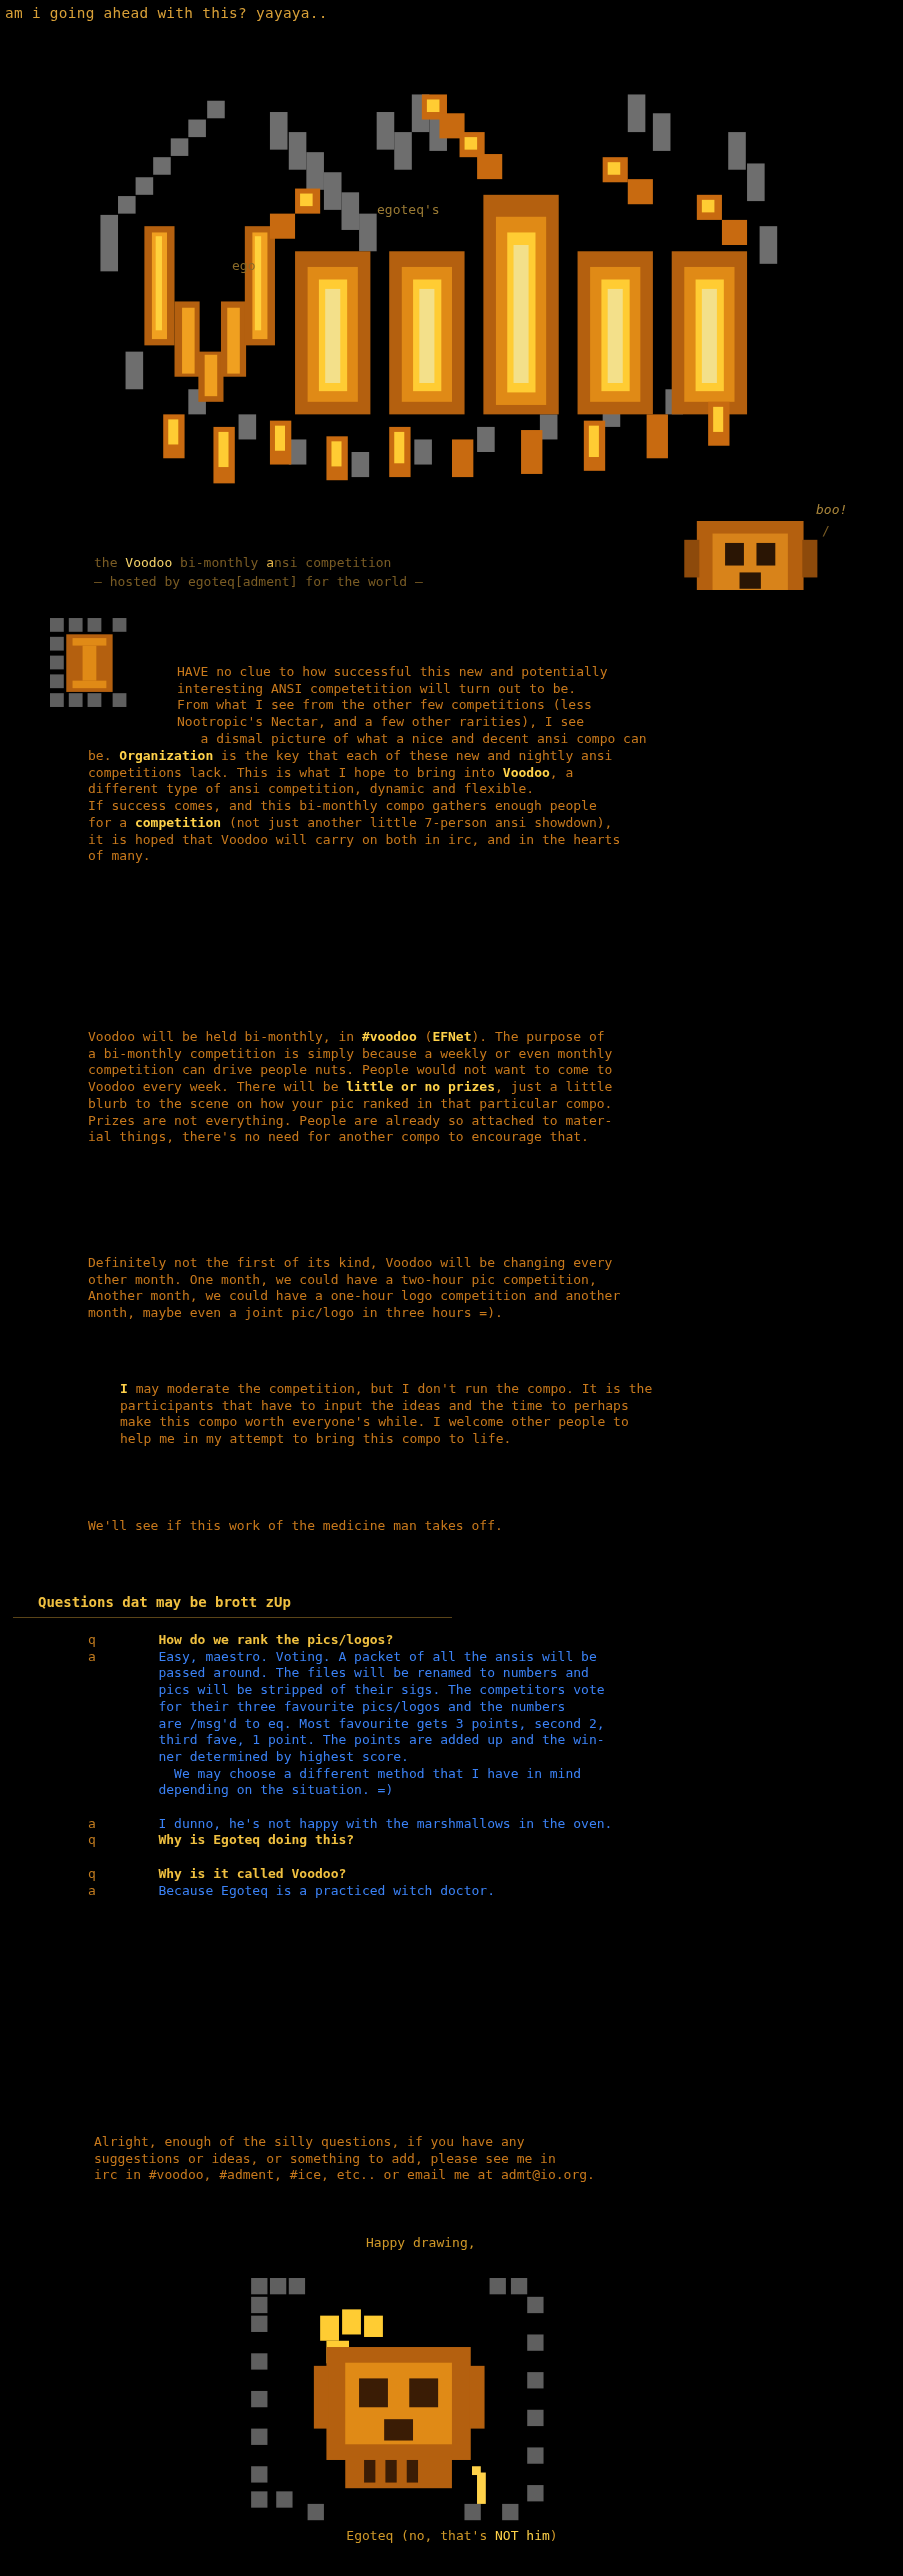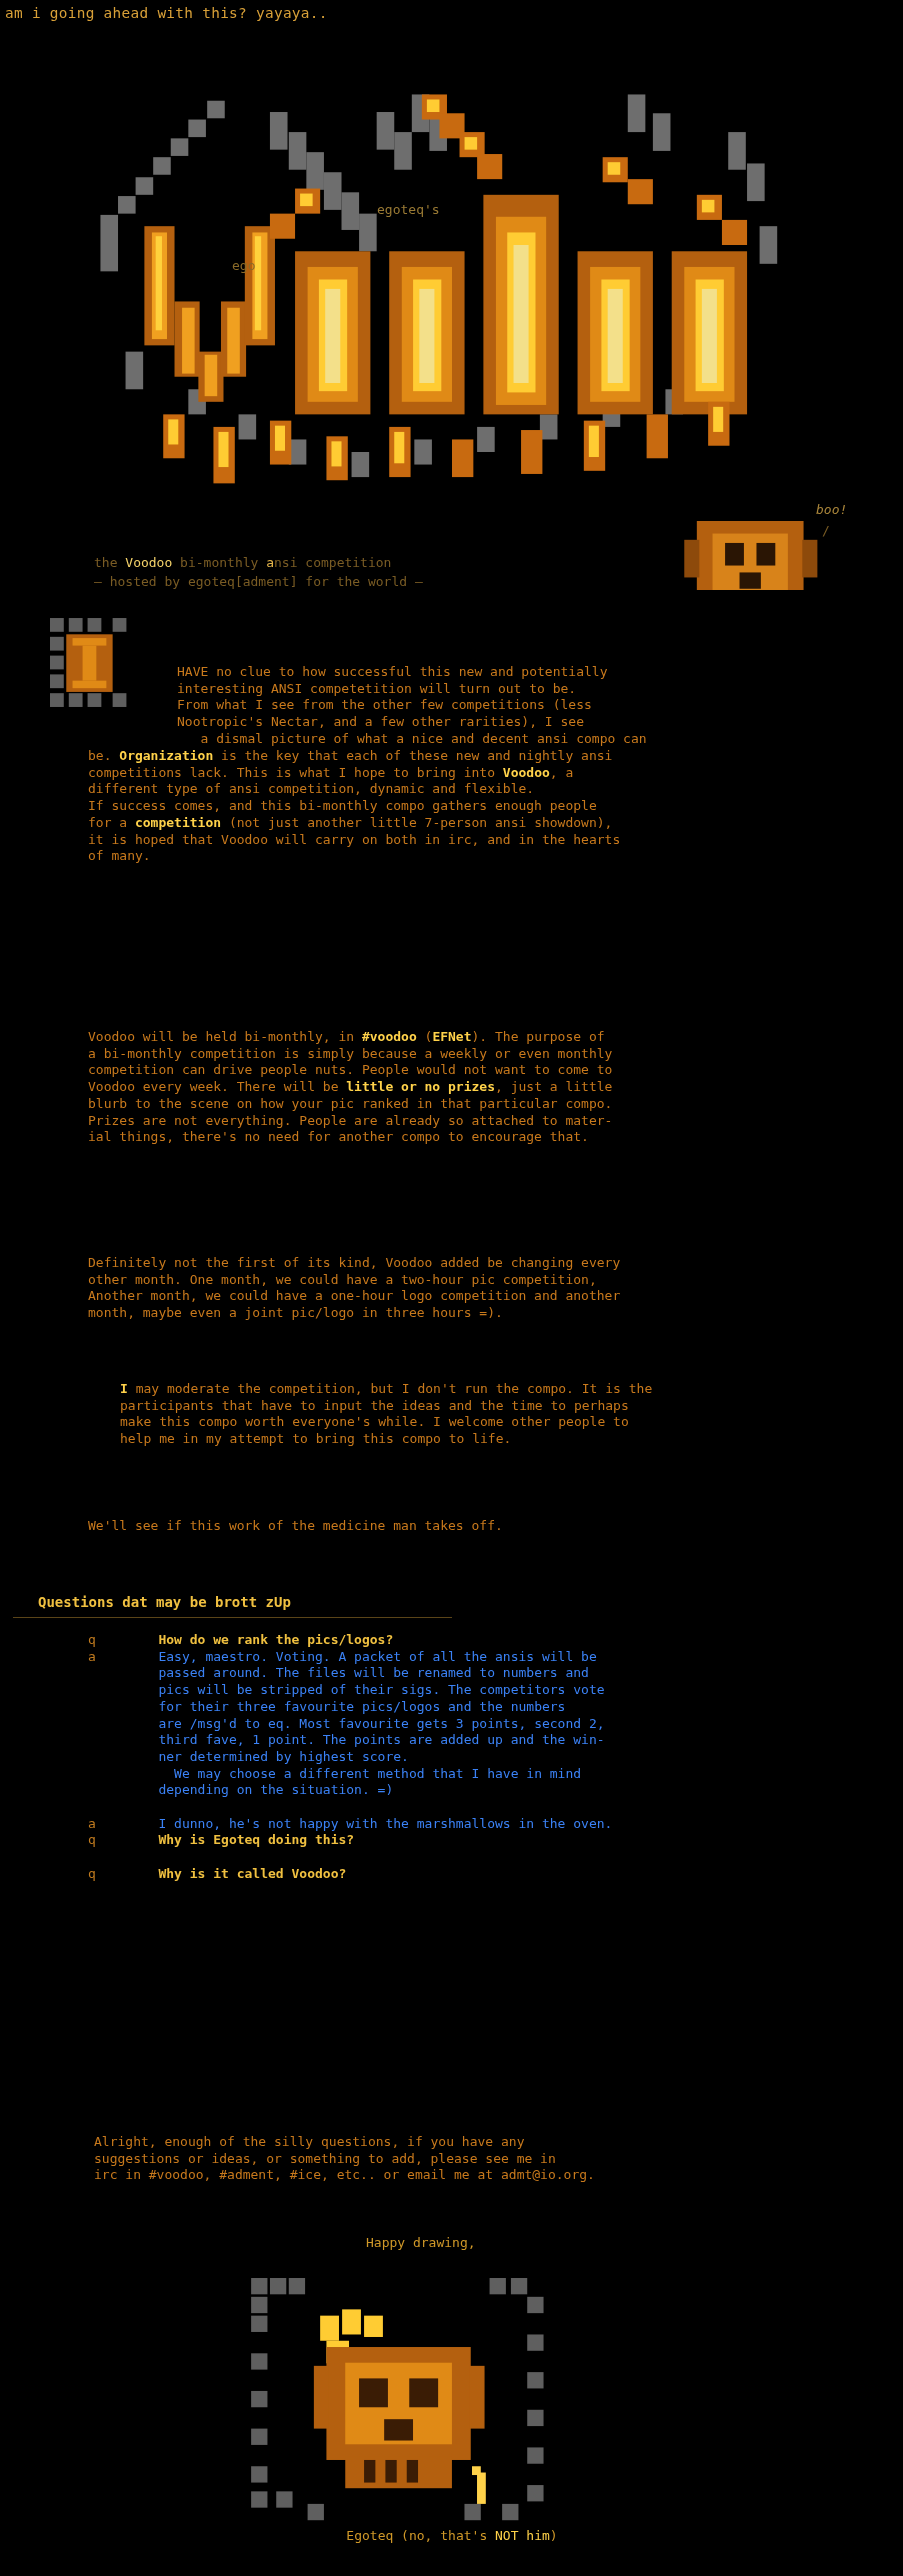--- a/index.html
+++ b/index.html
@@ -462,38 +462,38 @@
 <span class="orange">of many.</span></div>
 
   <div class="para2"><span class="orange">Voodoo will be held bi-monthly, in </span><span class="bright">#voodoo</span><span class="orange"> (</span><span class="bright">EFNet</span><span class="orange">). The purpose of</span>
 <span class="orange">a bi-monthly competition is simply because a weekly or even monthly</span>
 <span class="orange">competition can drive people nuts. People would not want to come to</span>
 <span class="orange">Voodoo every week. There will be </span><span class="bright">little or no prizes</span><span class="orange">, just a little</span>
 <span class="orange">blurb to the scene on how your pic ranked in that particular compo.</span>
 <span class="orange">Prizes are not everything. People are already so attached to mater-</span>
 <span class="orange">ial things, there's no need for another compo to encourage that.</span></div>
 
-  <div class="para3"><span class="orange">Definitely not the first of its kind, Voodoo added be changing every</span>
+  <div class="para3"><span class="orange">Definitely not the first of its kind, Voodoo will be changing every</span>
 <span class="orange">other month. One month, we could have a two-hour pic competition,</span>
 <span class="orange">Another month, we could have a one-hour logo competition and another</span>
 <span class="orange">month, maybe even a joint pic/logo in three hours =).</span></div>
 
   <div class="para4"><span class="bright">I</span><span class="orange"> may moderate the competition, but I don't run the compo. It is the</span>
 <span class="orange">participants that have to input the ideas and the time to perhaps</span>
 <span class="orange">make this compo worth everyone's while. I welcome other people to</span>
 <span class="orange">help me in my attempt to bring this compo to life.</span></div>
 
   <div class="para5"><span class="orange">We'll see if this work of the medicine man takes off.</span></div>
 
   <div class="q-title">Questions dat may be brott zUp</div>
   <div class="q-rule"></div>
 
   <div class="qa-block"><span class="qa-row"><span class="qmark">q</span>        <span class="qtext">How do we rank the pics/logos?</span></span><span class="qa-row"><span class="qmark">a</span>        <span class="atext">Easy, maestro. Voting. A packet of all the ansis will be</span></span><span class="qa-row">         <span class="atext">passed around. The files will be renamed to numbers and</span></span><span class="qa-row">         <span class="atext">pics will be stripped of their sigs. The competitors vote</span></span><span class="qa-row">         <span class="atext">for their three favourite pics/logos and the numbers</span></span><span class="qa-row">         <span class="atext">are /msg'd to eq. Most favourite gets 3 points, second 2,</span></span><span class="qa-row">         <span class="atext">third fave, 1 point. The points are added up and the win-</span></span><span class="qa-row">         <span class="atext">ner determined by highest score.</span></span><span class="qa-row">         <span class="atext">  We may choose a different method that I have in mind</span></span><span class="qa-row">         <span class="atext">depending on the situation. =)</span></span>
 <span class="qa-row"><span class="qmark">a</span>        <span class="atext">I dunno, he's not happy with the marshmallows in the oven.</span></span><span class="qa-row"><span class="qmark">q</span>        <span class="qtext">Why is Egoteq doing this?</span></span>
-<span class="qa-row"><span class="qmark">q</span>        <span class="qtext">Why is it called Voodoo?</span></span></div>
+<span class="qa-row"><span class="qmark">q</span>        <span class="qtext">Why is it called Voodoo?</span></span><span class="qa-row"><span class="qmark">a</span>        <span class="atext">Because Egoteq is a practiced witch doctor.</span></span></div>
 
   <div class="closing"><span>Alright, enough of the silly questions, if you have any</span>
 <span>suggestions or ideas, or something to add, please see me in</span>
 <span>irc in #voodoo, #adment, #ice, etc.. or email me at admt@io.org.</span></div>
   <div class="happy">Happy drawing,</div>
 
   <svg class="bottom-art" viewBox="0 0 500 400">
     <g fill="#5f5f5f">
       <rect x="0" y="0" width="26" height="26"></rect>
       <rect x="30" y="0" width="26" height="26"></rect>

